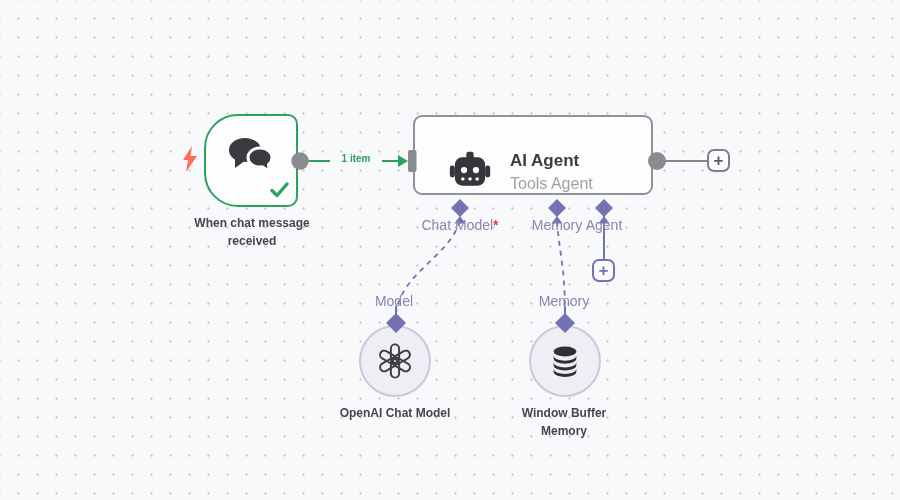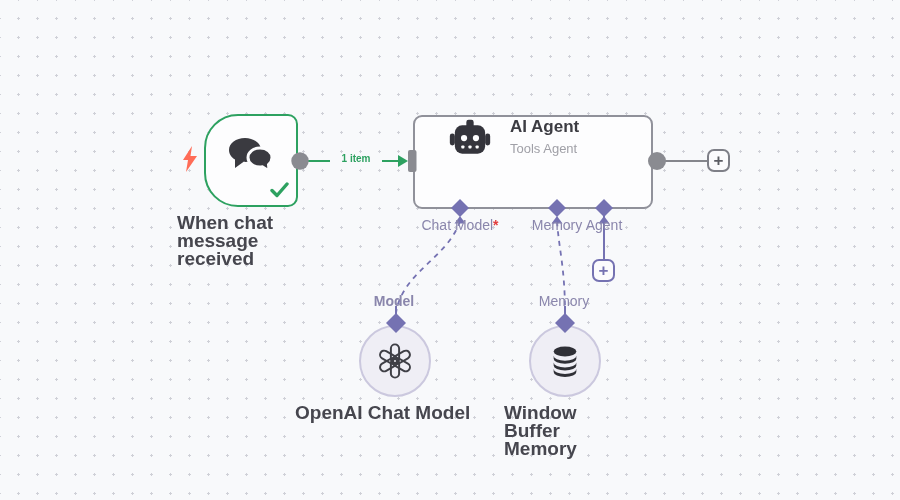--- a/index.html
+++ b/index.html
@@ -26,53 +26,53 @@
     border:2px solid #2da160;
     border-radius:34px 10px 10px 34px;
     box-sizing:border-box;
     z-index:1;
   }
   .trigger-chat-icon{position:absolute;left:22px;top:20px;}
   .trigger-check{position:absolute;right:7px;bottom:7px;}
   .bolt-icon{left:182px;top:146px;z-index:1;}
 
   .node-label{
-    color:#46464e;font-weight:bold;font-size:19px;line-height:18px;
-    z-index:3;
+    color:#46464e;font-weight:bold;font-size:12px;line-height:18px;
+    text-align:center;z-index:3;
   }
   .trigger-label{left:177px;top:214px;width:150px;}
 
   
   .agent-node{
-    left:413px;top:115px;width:240px;height:94px;
+    left:413px;top:115px;width:240px;height:80px;
     background:#fdfdfe;
     border:2px solid #90919a;
     border-radius:9px;
     box-sizing:border-box;
-    display:flex;align-items:flex-start;
+    display:flex;align-items:flex-end;
     z-index:1;
   }
   .agent-icon-wrap{margin-left:33px;flex:none;}
   .agent-text{margin-left:18px;}
   .agent-title{font-size:17px;font-weight:bold;color:#3c3c42;}
-  .agent-subtitle{font-size:13px;color:#a0a0a7;margin-top:4px;}
+  .agent-subtitle{font-size:16px;color:#a0a0a7;margin-top:4px;}
 
   
   .items-label{
     left:330px;top:153px;width:52px;text-align:center;
     color:#2da160;font-size:10px;font-weight:bold;
     background:#f8f9fb;z-index:3;
   }
   .port-label{
     font-size:14px;color:#8a86ac;text-align:center;z-index:3;
   }
   .lbl-chat-model{left:415px;top:217px;width:90px;}
   .lbl-agent-memory{left:522px;top:217px;width:70px;}
   .lbl-agent-tool{left:579px;top:217px;width:50px;}
-  .lbl-model{left:354px;top:293px;width:80px;font-weight:bold;}
+  .lbl-model{left:354px;top:293px;width:80px;}
   .lbl-sub-memory{left:524px;top:293px;width:80px;}
   .req{color:#e23c3c;font-weight:bold;}
 
   
   .plus-btn{
     width:23px;height:23px;box-sizing:border-box;
     border-radius:7px;background:#fbfbfd;
     display:flex;align-items:center;justify-content:center;
     font-size:17px;font-weight:bold;line-height:1;
     z-index:3;cursor:pointer;

